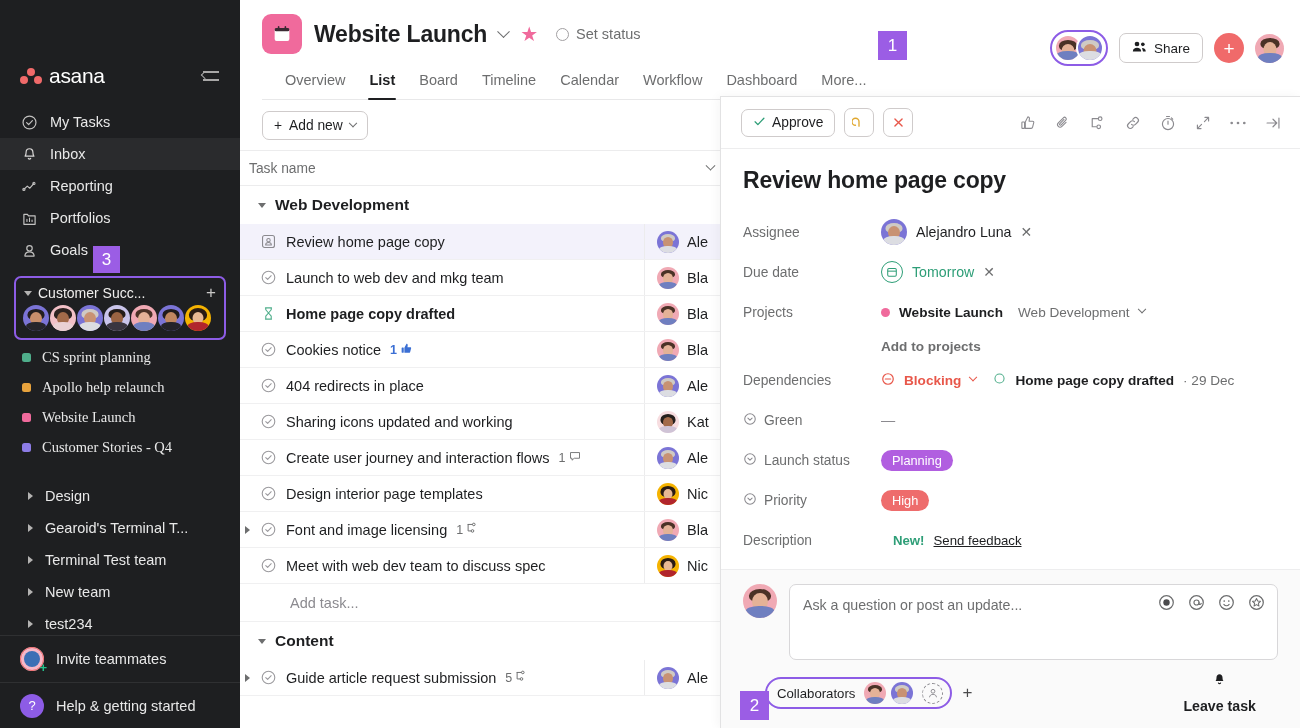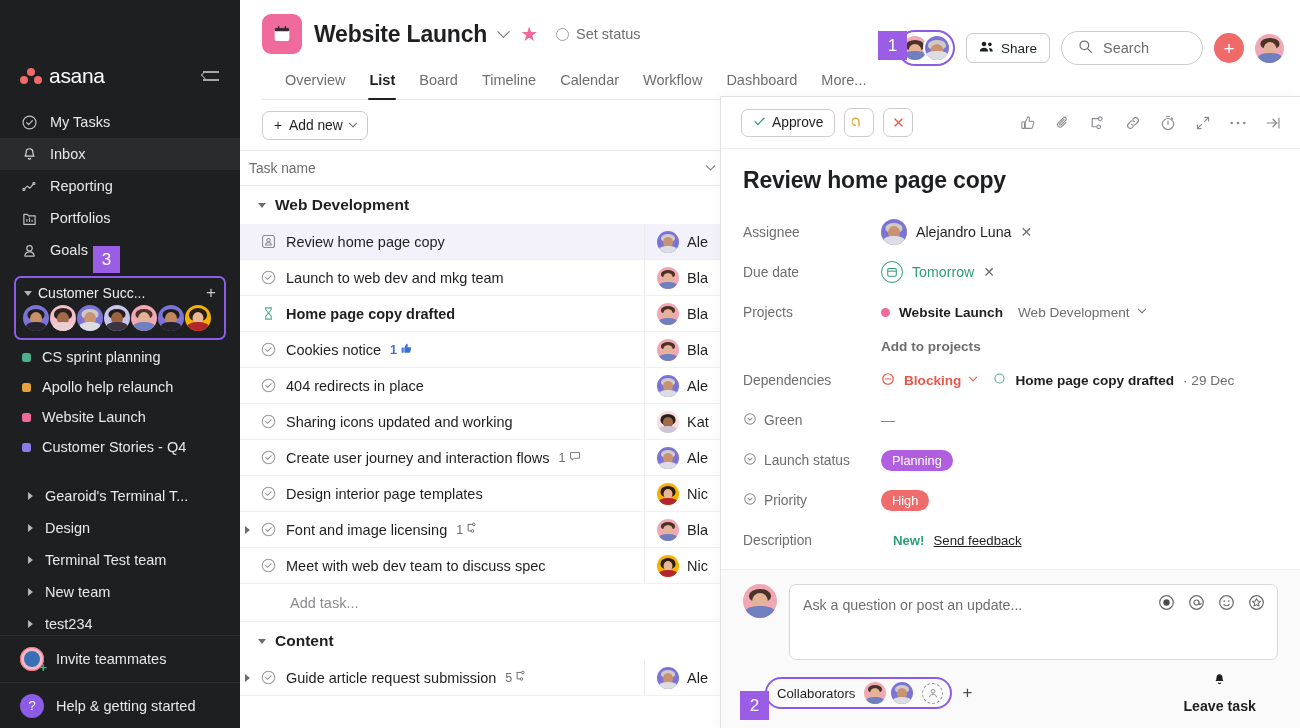--- a/index.html
+++ b/index.html
@@ -55,21 +55,21 @@
              border-bottom: 4.5px solid transparent; border-left: 5.5px solid #b4b3b2; }
   .plus-s { color: #c9c8c7; font-size: 17px; line-height: 14px; cursor: pointer; }
   .team-avatars { display: flex; gap: 1px; padding-left: 1px; }
   .av { border-radius: 50%; flex-shrink: 0; position: relative; overflow: hidden; display:block; }
   .av-26 { width: 26px; height: 26px; }
   .av .hair { position: absolute; left: 50%; transform: translateX(-50%); border-radius: 50% 50% 40% 40%; }
   .av .face { position: absolute; left: 50%; transform: translateX(-50%); border-radius: 50%; }
   .av .body { position: absolute; bottom: 0; left: 50%; transform: translateX(-50%);
               border-radius: 46% 46% 0 0; }
 
-  .proj-list { margin-top: 0; }
+  .proj-list { margin-top: 0; font-family: Liberation Serif, serif; }
   .proj-item { display: flex; align-items: center; gap: 11px; height: 30px;
                padding: 0 20px 0 22px; font-size: 14.5px; color: #e8e8e8; cursor: pointer; }
   .dot { width: 9px; height: 9px; border-radius: 2.5px; flex-shrink: 0; }
 
   .team-list { margin-top: 18px; }
   .team-item { display: flex; align-items: center; gap: 12px; height: 32px;
                padding: 0 20px 0 28px; font-size: 14.5px; color: #e8e8e8; cursor: pointer; }
 
   .sb-footer { border-top: 1px solid #2f3032; }
   .foot-item { display: flex; align-items: center; gap: 12px; height: 46px;
@@ -348,25 +348,25 @@
         </div>
         <div class="proj-item">
           <span class="dot" style="background:#8d7ce6"></span>
           <span>Customer Stories - Q4</span>
         </div>
       </div>
 
       <div class="team-list">
         <div class="team-item">
           <span class="caret-r"></span>
-          <span>Gearoid's Terminal T...</span>
+          <span>Design</span>
         </div>
         <div class="team-item">
           <span class="caret-r"></span>
-          <span>Design</span>
+          <span>Gearoid's Terminal T...</span>
         </div>
         <div class="team-item">
           <span class="caret-r"></span>
           <span>Terminal Test team</span>
         </div>
         <div class="team-item">
           <span class="caret-r"></span>
           <span>New team</span>
         </div>
         <div class="team-item">
@@ -438,27 +438,20 @@
           </span>
       </div>
       <div class="share-btn">
         <span><svg width="15" height="13" viewBox="0 0 18 14">
               <circle cx="6" cy="4" r="2.8" fill="#1e1f21"></circle>
               <circle cx="13" cy="4.4" r="2.2" fill="#1e1f21"></circle>
               <path d="M1 13c0-2.8 2.2-4.4 5-4.4s5 1.6 5 4.4z" fill="#1e1f21"></path>
               <path d="M12 8.8c2.4 0 4.4 1.3 4.4 3.4v.8h-3.2" fill="#1e1f21"></path>
             </svg></span>
         <span>Share</span>
-      </div>
-      <div class="search-box">
-        <span><svg width="15" height="15" viewBox="0 0 18 18">
-              <circle cx="7.6" cy="7.6" r="5.2" fill="none" stroke="#6d6e6f" stroke-width="1.5"></circle>
-              <path d="M11.6 11.6 16 16" stroke="#6d6e6f" stroke-width="1.5" stroke-linecap="round"></path>
-            </svg></span>
-        <span>Search</span>
       </div>
       <div class="add-btn">
         <span>+</span>
       </div>
       <span class="av" style="width:29px;height:29px;background:#f0a9b4">
           <span class="hair" style="width:19px;height:11px;top:4px;background:#4a3226"></span>
           <span class="face" style="width:13px;height:15px;top:8px;background:#e4b297"></span>
           <span class="body" style="width:24px;height:10px;background:#6f7fc0"></span>
         </span>
     </div>

